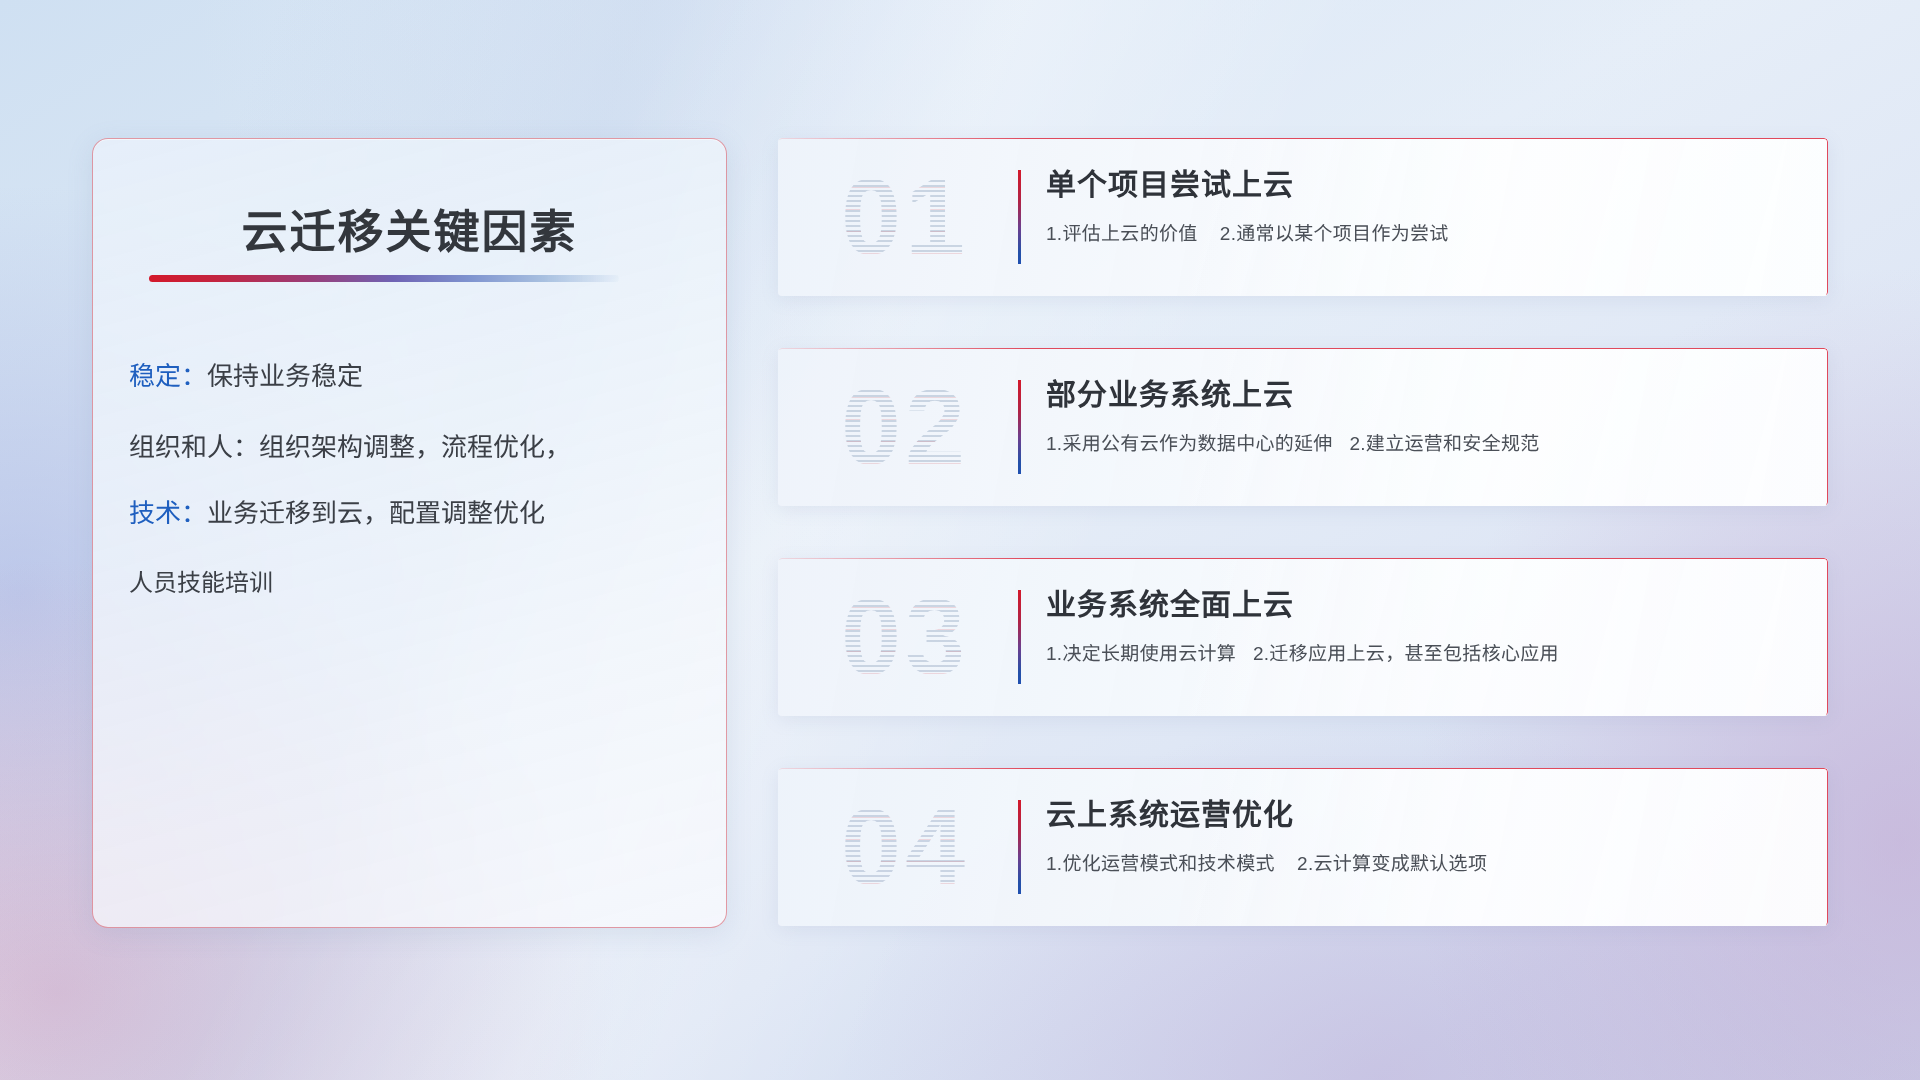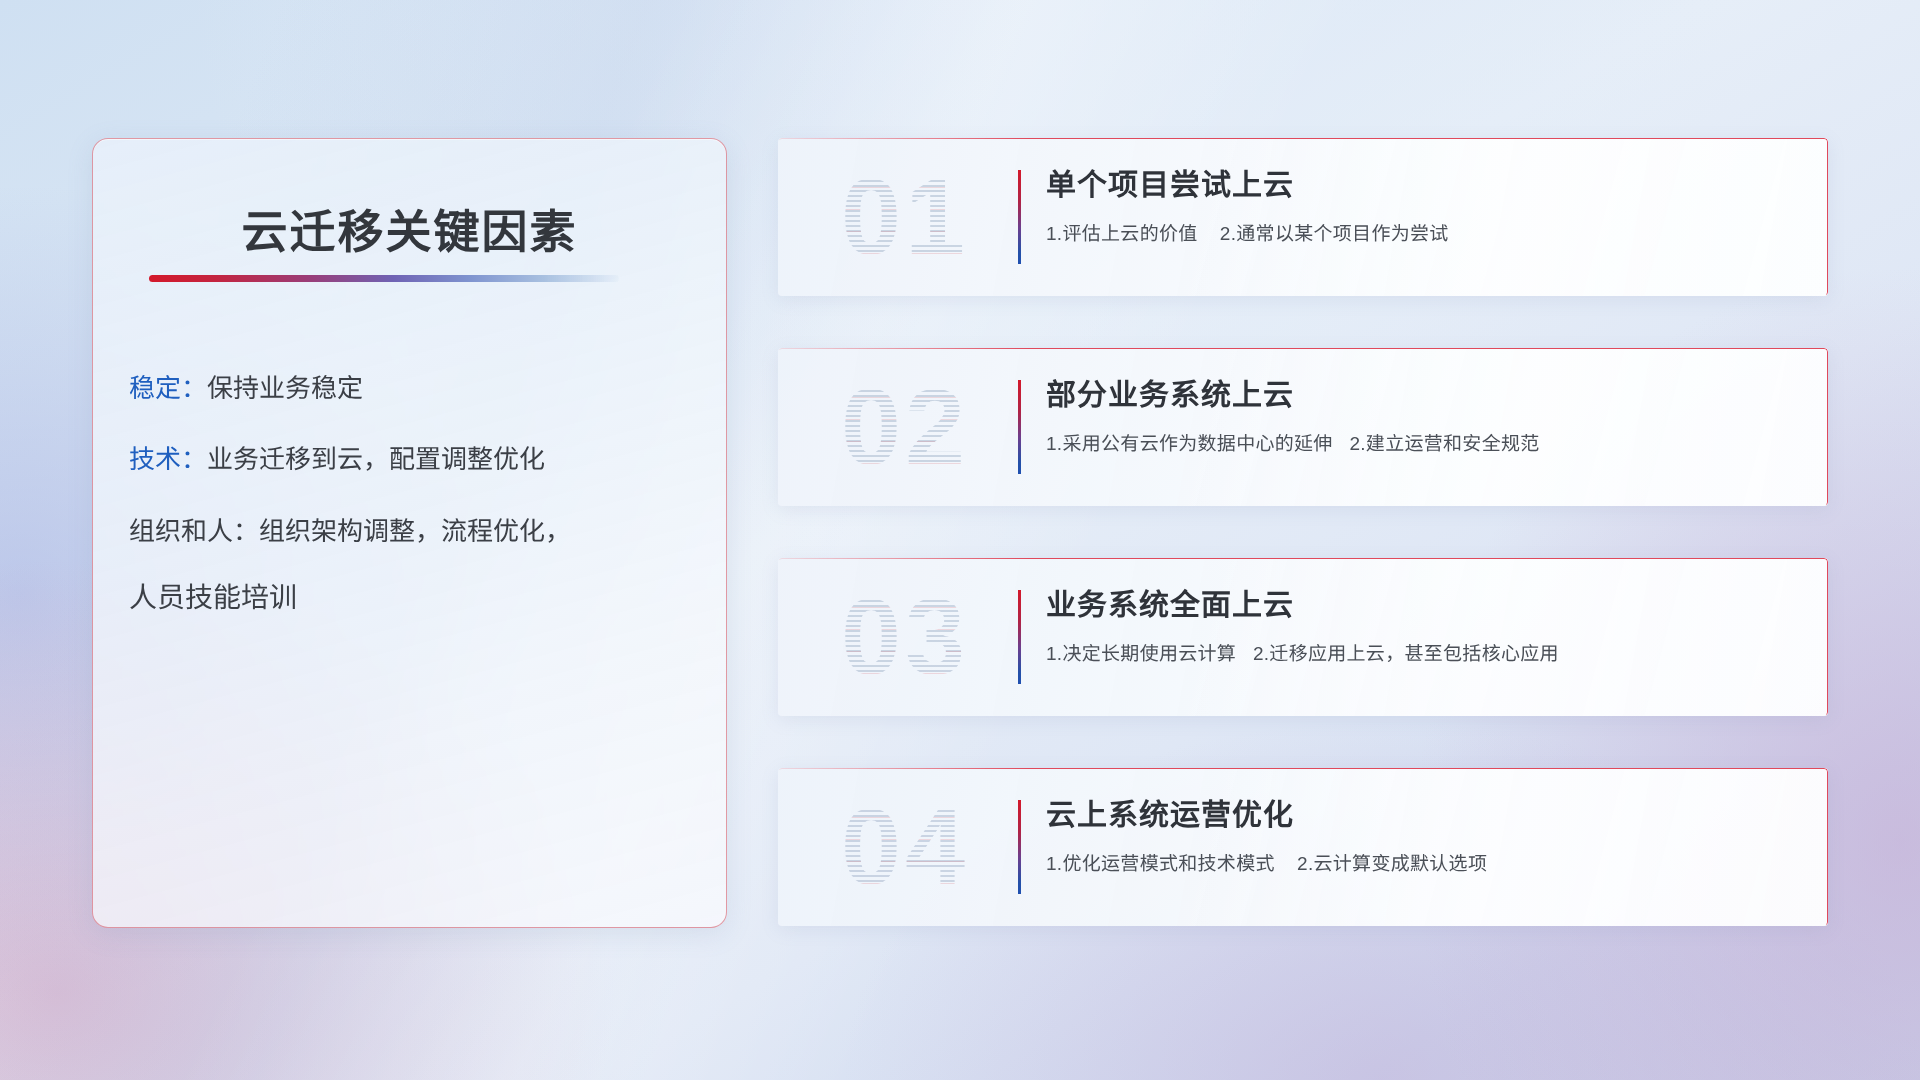--- a/index.html
+++ b/index.html
@@ -63,40 +63,40 @@
     left:56px; top:136px;
     width:470px; height:7px;
     border-radius:4px;
     background:linear-gradient(90deg,
         #d3192b 0%, #c4243f 14%, #9a3d78 34%,
         #6f63b4 52%, #7e93cf 68%, #a8c0e0 84%, rgba(205,222,240,0.15) 100%);
   }
 
   #factor-list{
     position:absolute;
-    left:36px; top:232px;
+    left:36px; top:220px;
     width:570px;
   }
   .factor-row{
     display:block;
     font-size:26px;
     line-height:1.36;
     margin-bottom:36px;
     white-space:nowrap;
     color:#3b3f46;
   }
   .factor-row:last-child{ margin-bottom:0; }
   .factor-label{ font-weight:400; }
   .factor-label.accent{ color:#1f5fbf; }
   .factor-label.plain{ color:#3b3f46; }
   .factor-text{ color:#3b3f46; }
   .factor-row.wrap{ white-space:normal; margin-bottom:30px; }
   .factor-cont{
     display:block;
-    font-size:28px;
+    font-size:24px;
     line-height:1.36;
     color:#3b3f46;
   }
 
   
   #cards{
     position:absolute;
     left:778px; top:138px;
     width:1050px; height:790px;
   }
@@ -216,28 +216,28 @@
     <div id="title-rule"></div>
 
     <div id="factor-list">
 
       <div class="factor-row">
         <span class="factor-label accent">稳定：</span><span class="factor-text">保持业务稳定</span>
       </div>
 
 
 
+      <div class="factor-row wrap">
+        <span class="factor-label plain">组织和人：</span><span class="factor-text">组织架构调整，流程优化，</span>
+      </div>
+
       <div class="factor-row">
         <span class="factor-label accent">技术：</span><span class="factor-text">业务迁移到云，配置调整优化</span>
       </div>
 
-      <div class="factor-row wrap">
-        <span class="factor-label plain">组织和人：</span><span class="factor-text">组织架构调整，流程优化，</span>
-      </div>
-
       <div class="factor-row">
         <span class="factor-cont">人员技能培训</span>
       </div>
 
     </div>
   </section>
 
   <section id="cards">
 
     <article class="card">

